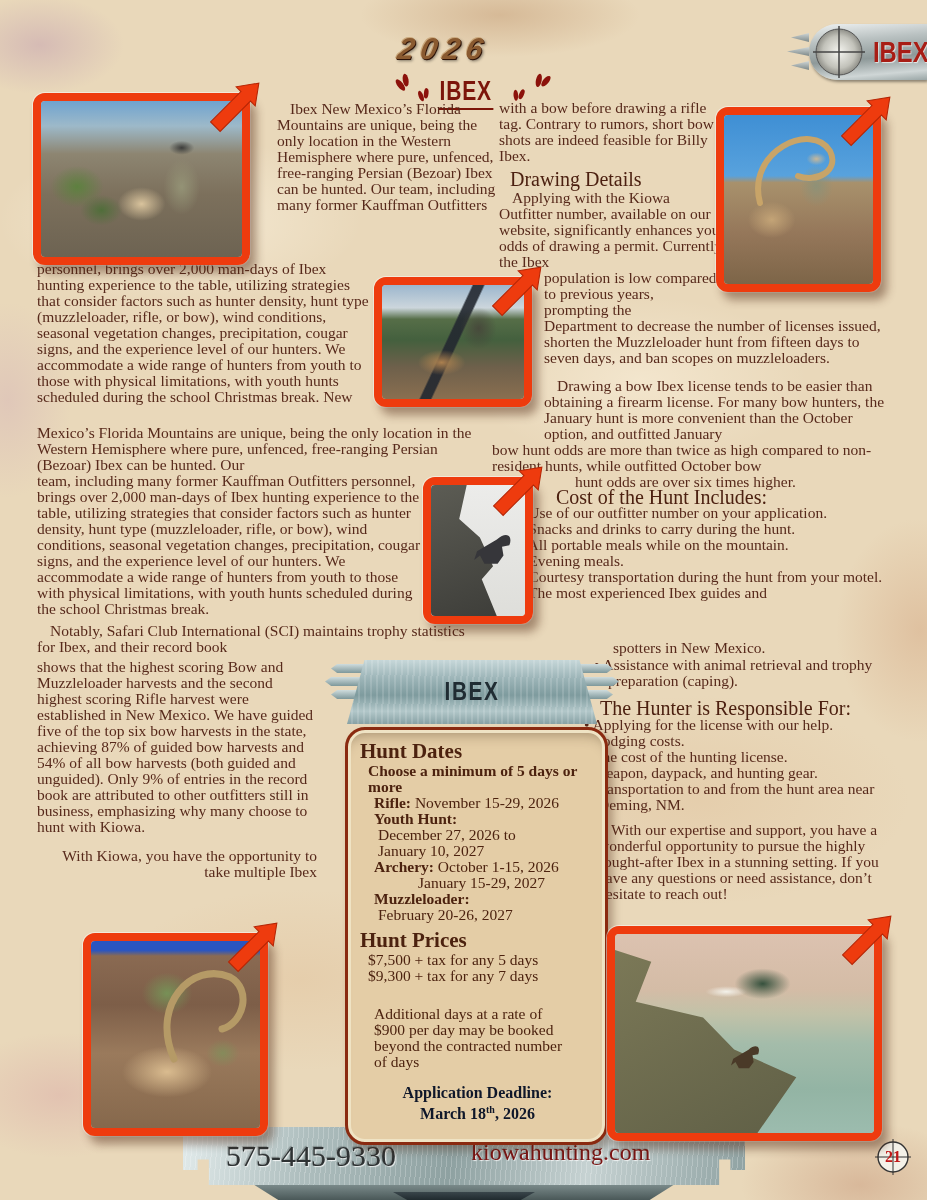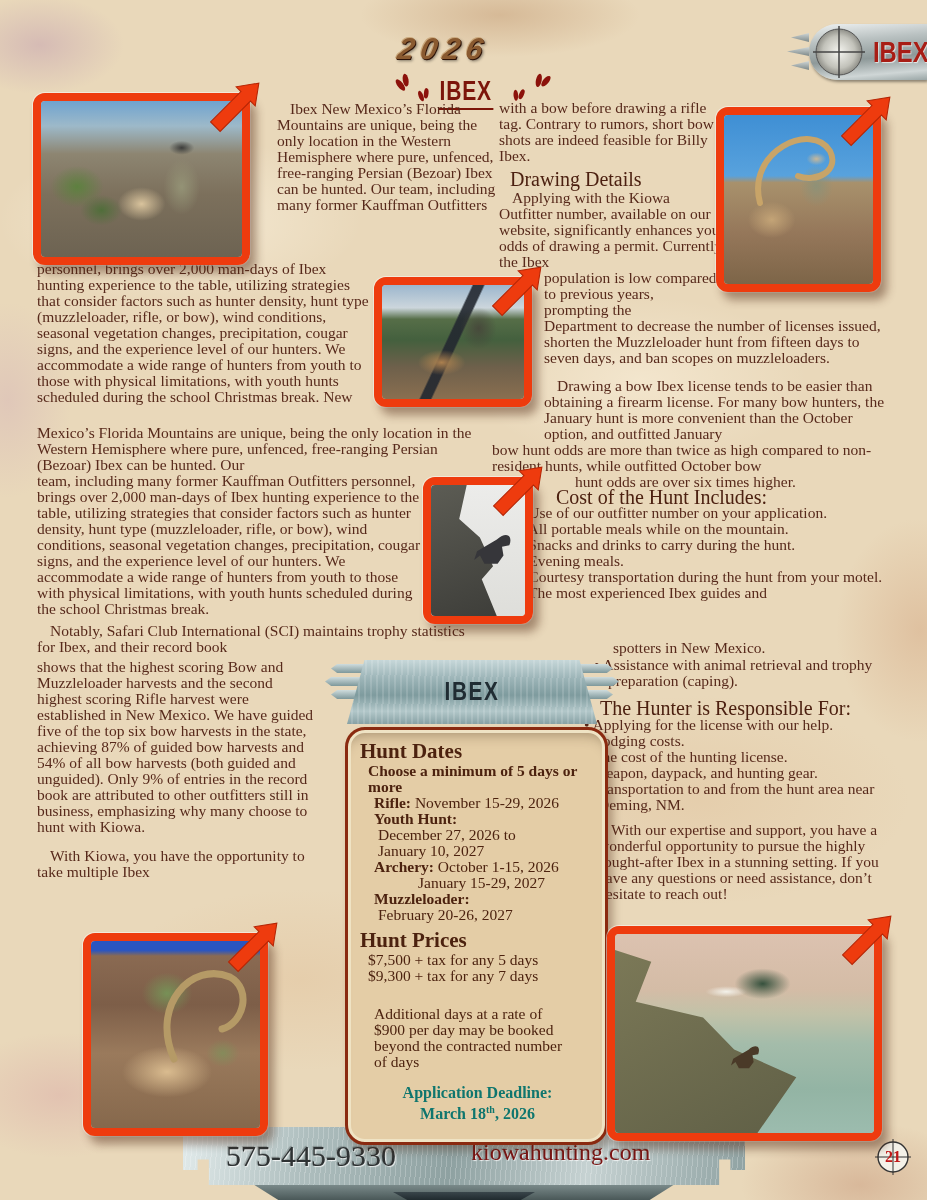--- a/index.html
+++ b/index.html
@@ -20,21 +20,21 @@
   
   .txt{position:absolute;font-size:15.5px;line-height:16px;color:#57291b;}
   .hd{position:absolute;font-size:20px;line-height:16px;font-weight:normal;color:#4c2010;}
   .ind{text-indent:13px;}
   .blk-intro{left:277px;top:101px;width:226px;}
   .blk-b{left:37px;top:261px;width:332px;}
   .blk-c1{left:37px;top:425px;width:446px;}
   .blk-c2{left:37px;top:473px;width:384px;}
   .blk-d{left:37px;top:623px;width:432px;}
   .blk-e{left:37px;top:659px;width:278px;}
-  .blk-f{left:37px;top:848px;width:280px;}
+  .blk-f{left:37px;top:848px;width:280px;text-align:right;}
   .blk-ra{left:499px;top:100px;width:222px;}
   .hd-drawing{left:510px;top:171px;}
   .blk-rb{left:499px;top:190px;width:228px;}
   .blk-rc{left:544px;top:270px;width:175px;}
   .blk-rd{left:544px;top:318px;width:342px;}
   .blk-re{left:544px;top:378px;width:348px;}
   .blk-rf{left:492px;top:442px;width:398px;}
   .blk-rg{left:575px;top:474px;width:300px;}
   .hd-cost{left:556px;top:489px;}
   .list{position:absolute;font-size:15.5px;line-height:16px;color:#57291b;margin:0;padding:0;list-style:none;}
@@ -129,21 +129,21 @@
   .huntbox{position:absolute;left:345px;top:727px;width:257px;height:412px;z-index:3;
     border:3px solid #8a2a10;border-radius:20px;background:#e4cda6;
     box-shadow:inset 0 0 0 3px #efe3c4,inset 0 14px 14px -10px rgba(60,40,20,.4),5px 6px 9px rgba(70,35,15,.35);}
   .hb-in{position:absolute;inset:10px 10px 8px 12px;color:#4c220f;font-size:15.5px;line-height:16px;}
   .hb-title{font-weight:bold;font-size:21px;line-height:23px;color:#4c220f;}
   .hb-bold{font-weight:bold;}
   .hb-line{margin-left:8px;}
   .hb-line2{margin-left:14px;}
   .hb-line3{margin-left:58px;}
   .hb-note{margin:22px 0 0 14px;}
-  .hb-deadline{margin-top:14px;text-align:center;font-weight:bold;color:#0f766e;font-size:16px;line-height:17px;}
+  .hb-deadline{margin-top:14px;text-align:center;font-weight:bold;color:#0f172a;font-size:16px;line-height:17px;}
   .hb-deadline sup{font-size:10px;}
   
   .plate{position:absolute;left:183px;top:1127px;width:562px;height:58px;z-index:1;
     clip-path:polygon(3% 0,97% 0,97% 16%,100% 16%,100% 74%,97.4% 74%,97.4% 56%,95.4% 56%,95.4% 100%,4.6% 100%,4.6% 56%,2.6% 56%,2.6% 74%,0 74%,0 16%,3% 16%);
     background:repeating-linear-gradient(95deg,rgba(255,255,255,.22) 0 1px,transparent 1px 5px),
       linear-gradient(100deg,#e2ebeb 0%,#aebebe 22%,#8ea1a1 48%,#c6d2d2 72%,#8fa2a2 100%);}
   .plate-phone{position:absolute;left:43px;top:12px;font-size:30px;color:#2e3233;
     text-shadow:1px 1px 1px rgba(255,255,255,.8),-1px -1px 1px rgba(0,0,0,.25);}
   .plate-site{position:absolute;left:288px;top:12px;font-size:24px;color:#7b1413;
     text-shadow:1px 1px 1px rgba(255,255,255,.8),-1px -1px 1px rgba(0,0,0,.2);text-align:right;}
@@ -271,22 +271,22 @@
   <div class="txt ind blk-rb">Applying with the Kiowa Outfitter number, available on our website, significantly enhances your odds of drawing a permit. Currently, the Ibex</div>
   <div class="txt blk-rc">population is low compared to previous years, prompting the</div>
   <div class="txt blk-rd">Department to decrease the number of licenses issued, shorten the Muzzleloader hunt from fifteen days to seven days, and ban scopes on muzzleloaders.</div>
   <div class="txt ind blk-re">Drawing a bow Ibex license tends to be easier than obtaining a firearm license. For many bow hunters, the January hunt is more convenient than the October option, and outfitted January</div>
   <div class="txt blk-rg">hunt odds are over six times higher.</div>
   <div class="txt blk-rf">bow hunt odds are more than twice as high compared to non-resident hunts, while outfitted October bow</div>
 
   <div class="hd hd-cost">Cost of the Hunt Includes:</div>
   <ul class="list list-cost">
     <li>Use of our outfitter number on your application.</li>
+    <li>Snacks and drinks to carry during the hunt.</li>
     <li>All portable meals while on the mountain.</li>
-    <li>Snacks and drinks to carry during the hunt.</li>
     <li>Evening meals.</li>
     <li>Courtesy transportation during the hunt from your motel.</li>
     <li>The most experienced Ibex guides and</li>
   </ul>
   <div class="txt blk-spotters">spotters in New Mexico.</div>
   <div class="txt blk-assist">Assistance with animal retrieval and trophy preparation (caping).</div>
 
   <div class="hd hd-resp">The Hunter is Responsible For:</div>
   <ul class="list list-resp">
     <li>Applying for the license with our help.</li>

